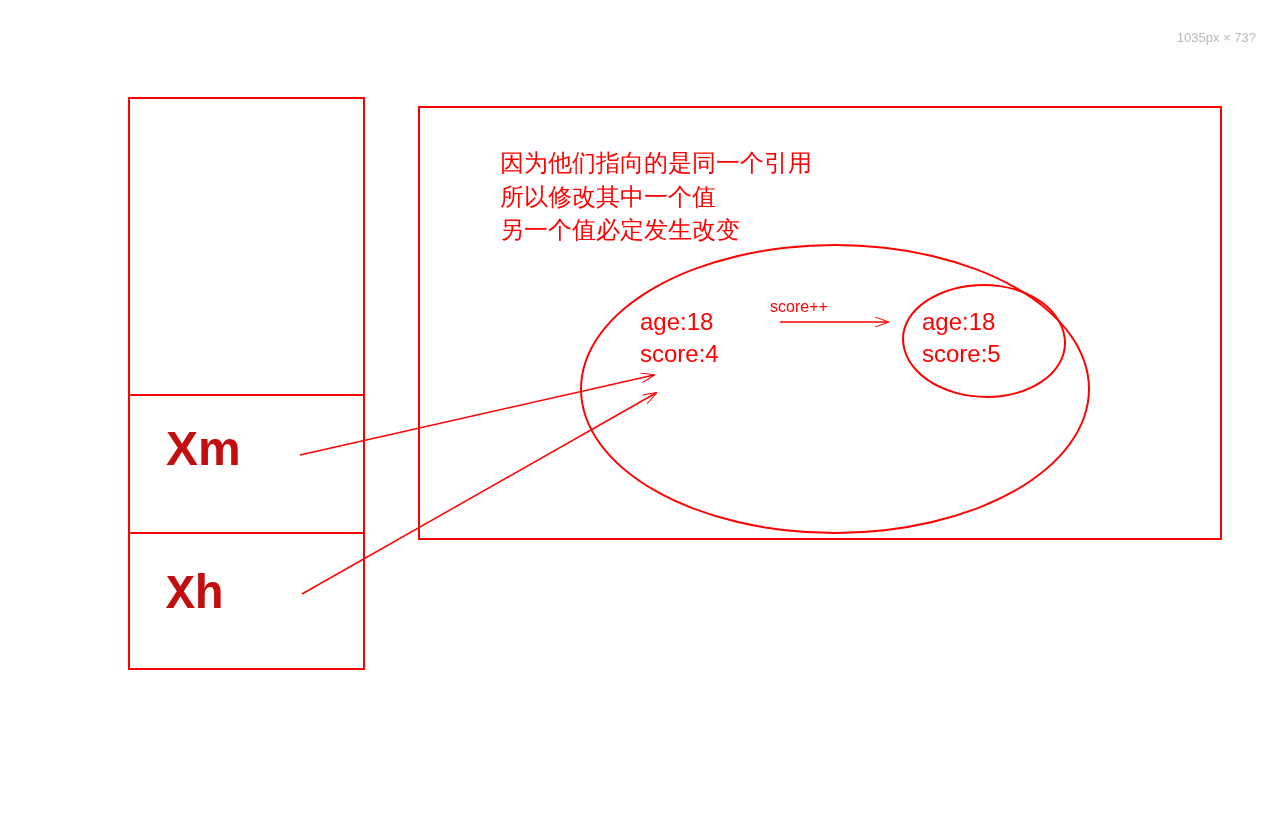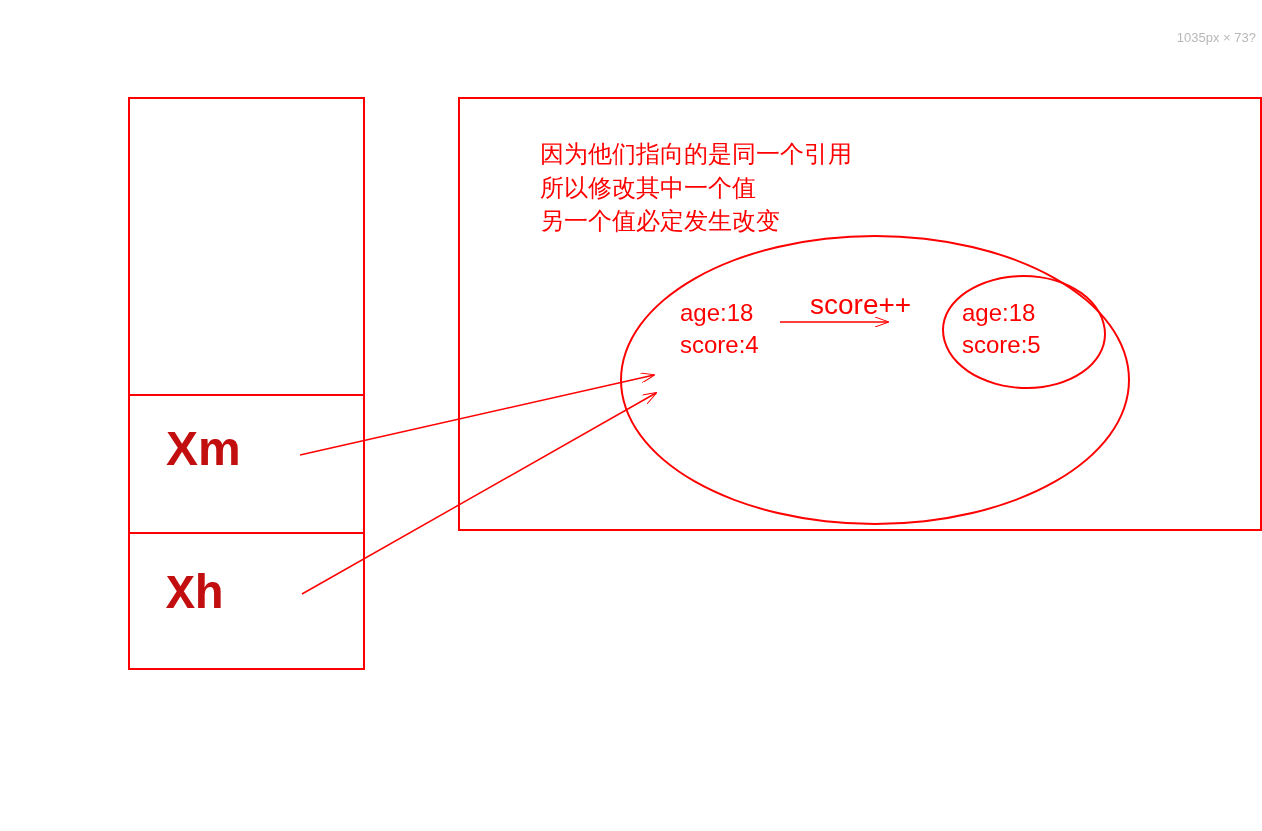--- a/index.html
+++ b/index.html
@@ -50,25 +50,24 @@
       color: #c20e0e;
       font-size: 48px;
       font-weight: 600;
       line-height: 1;
     }
     .var1 { left: 36px; top: 326px; }
     .var2 { left: 36px; top: 472px; font-family: Liberation Mono, monospace; }
     .heap-box {
       position: absolute;
       left: 418px;
-      top: 97px;
+      top: 106px;
       width: 804px;
       height: 434px;
       border: 2px solid #ff0000;
-      margin-left: 40px;
     }
     .explain {
       position: absolute;
       left: 80px;
       top: 38px;
       color: #ff0000;
       font-size: 24px;
       line-height: 1.4;
     }
     .ellipse {
@@ -86,21 +85,21 @@
       top: 198px;
       color: #ff0000;
       font-size: 24px;
       line-height: 1.35;
     }
     .score-op {
       position: absolute;
       left: 350px;
       top: 190px;
       color: #ff0000;
-      font-size: 28px;
+      font-size: 16px;
     }
     .obj-after {
       position: absolute;
       left: 502px;
       top: 198px;
       color: #ff0000;
       font-size: 24px;
       line-height: 1.35;
     }
     .result-circle {

